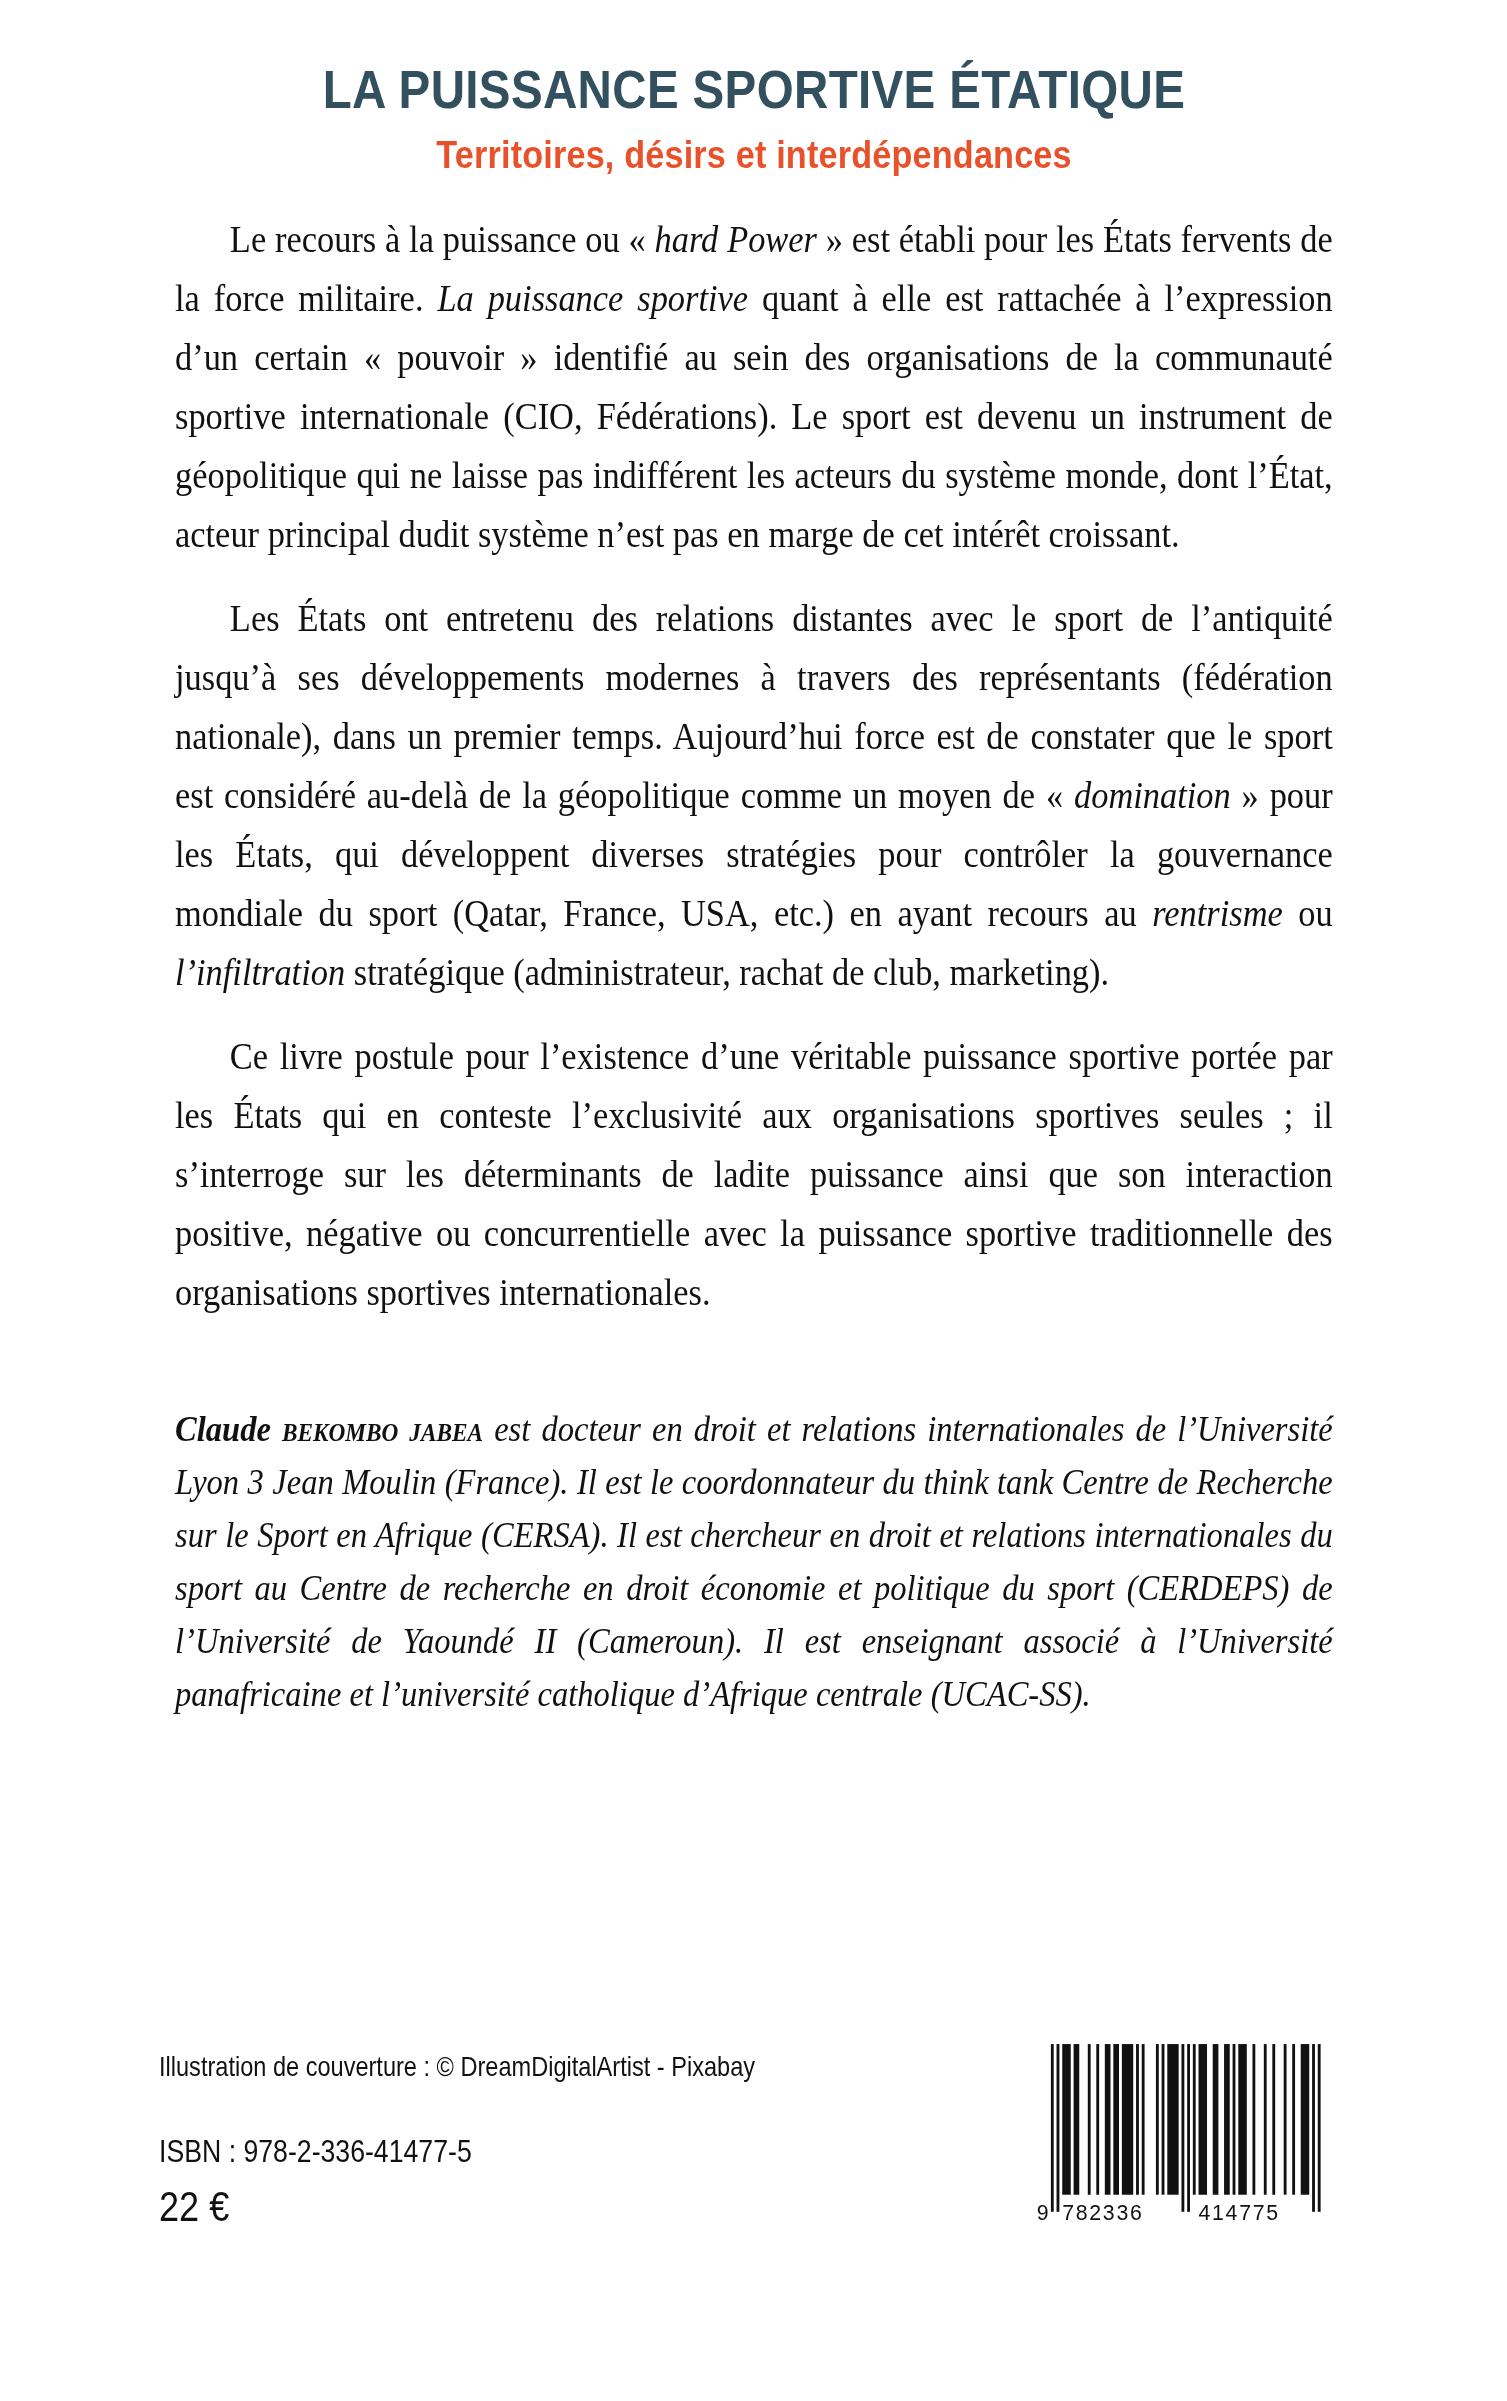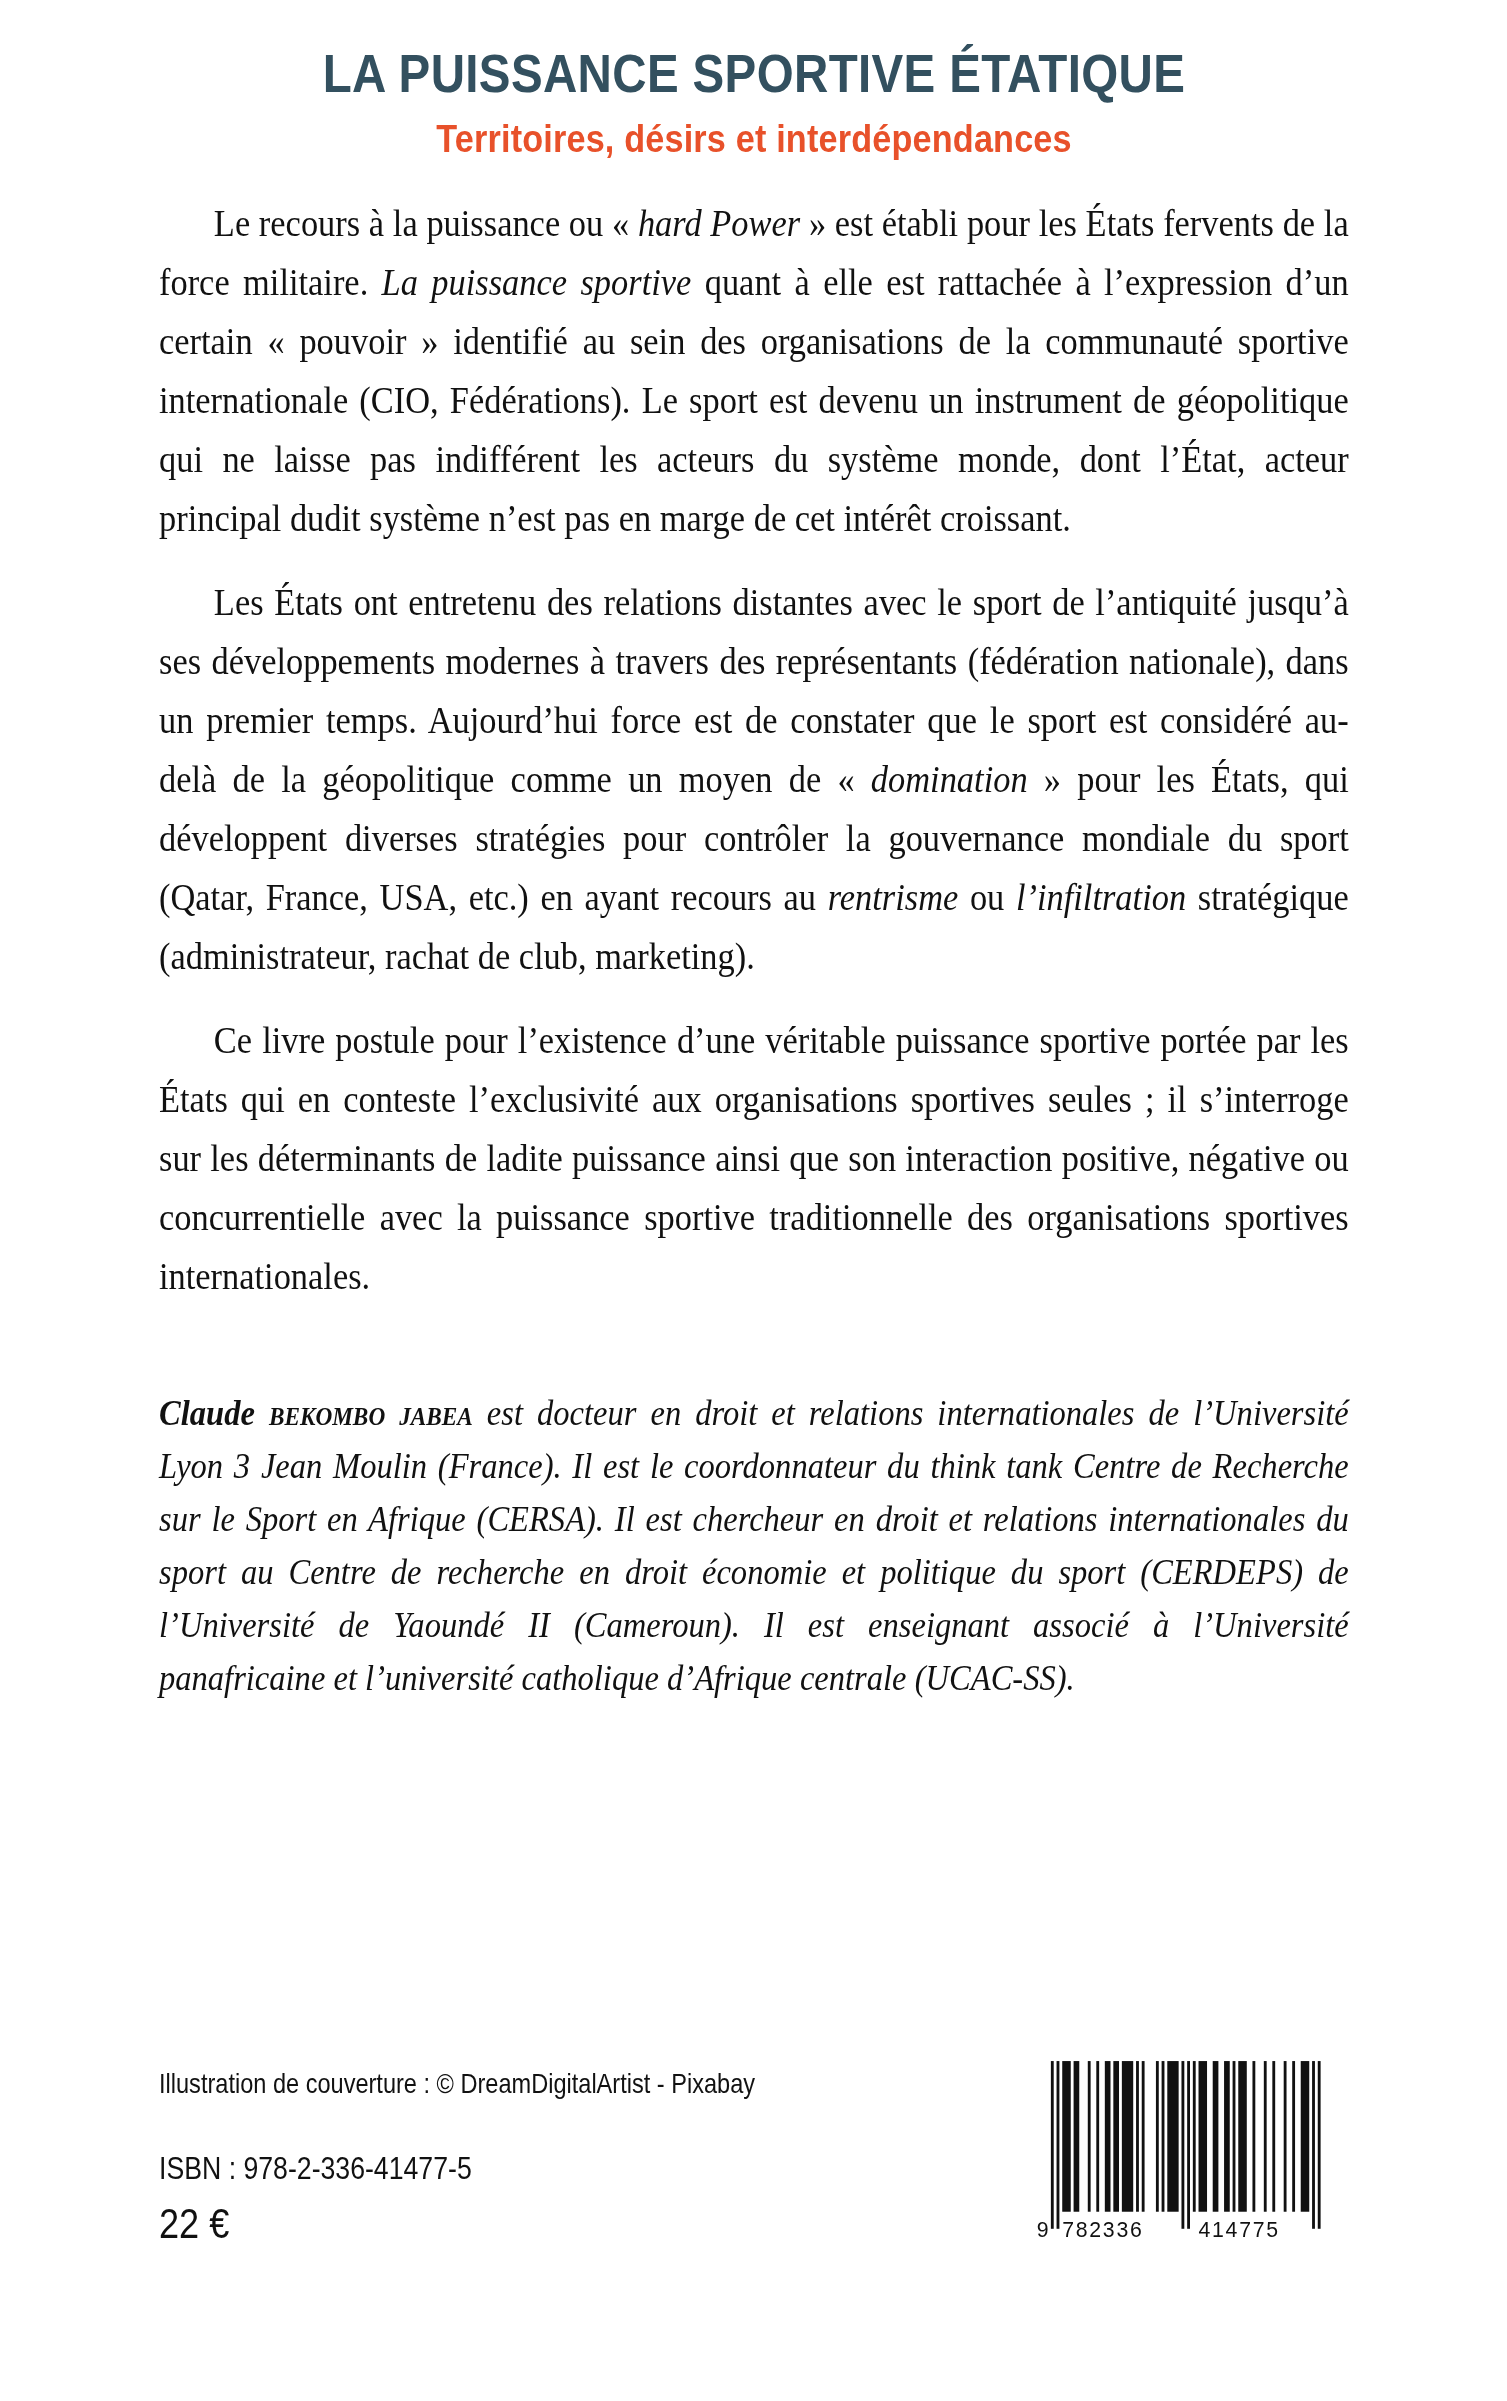--- a/index.html
+++ b/index.html
@@ -8,21 +8,21 @@
     padding: 0;
     background: #ffffff;
   }
 
   .page {
     position: relative;
     width: 1508px;
     height: 2306px;
     background: #ffffff;
     box-sizing: border-box;
-    padding: 0;
+    padding: 16px;
     overflow: hidden;
     font-family: "Liberation Serif", "DejaVu Serif", serif;
   }
 
   
   .title-block {
     padding-top: 45px;
     text-align: center;
   }
 
@@ -116,21 +116,21 @@
     font-style: italic;
     font-variant: small-caps;
     text-transform: lowercase;
   }
 
   
   .footer {
     position: absolute;
     left: 0;
     right: 0;
-    bottom: 0;
+    bottom: 17px;
     height: 312px;
     padding: 0 159px 57px 159px;
     box-sizing: border-box;
     display: flex;
     align-items: flex-end;
     justify-content: space-between;
   }
 
   .footer-left {
     font-family: "Liberation Sans", "DejaVu Sans", sans-serif;

